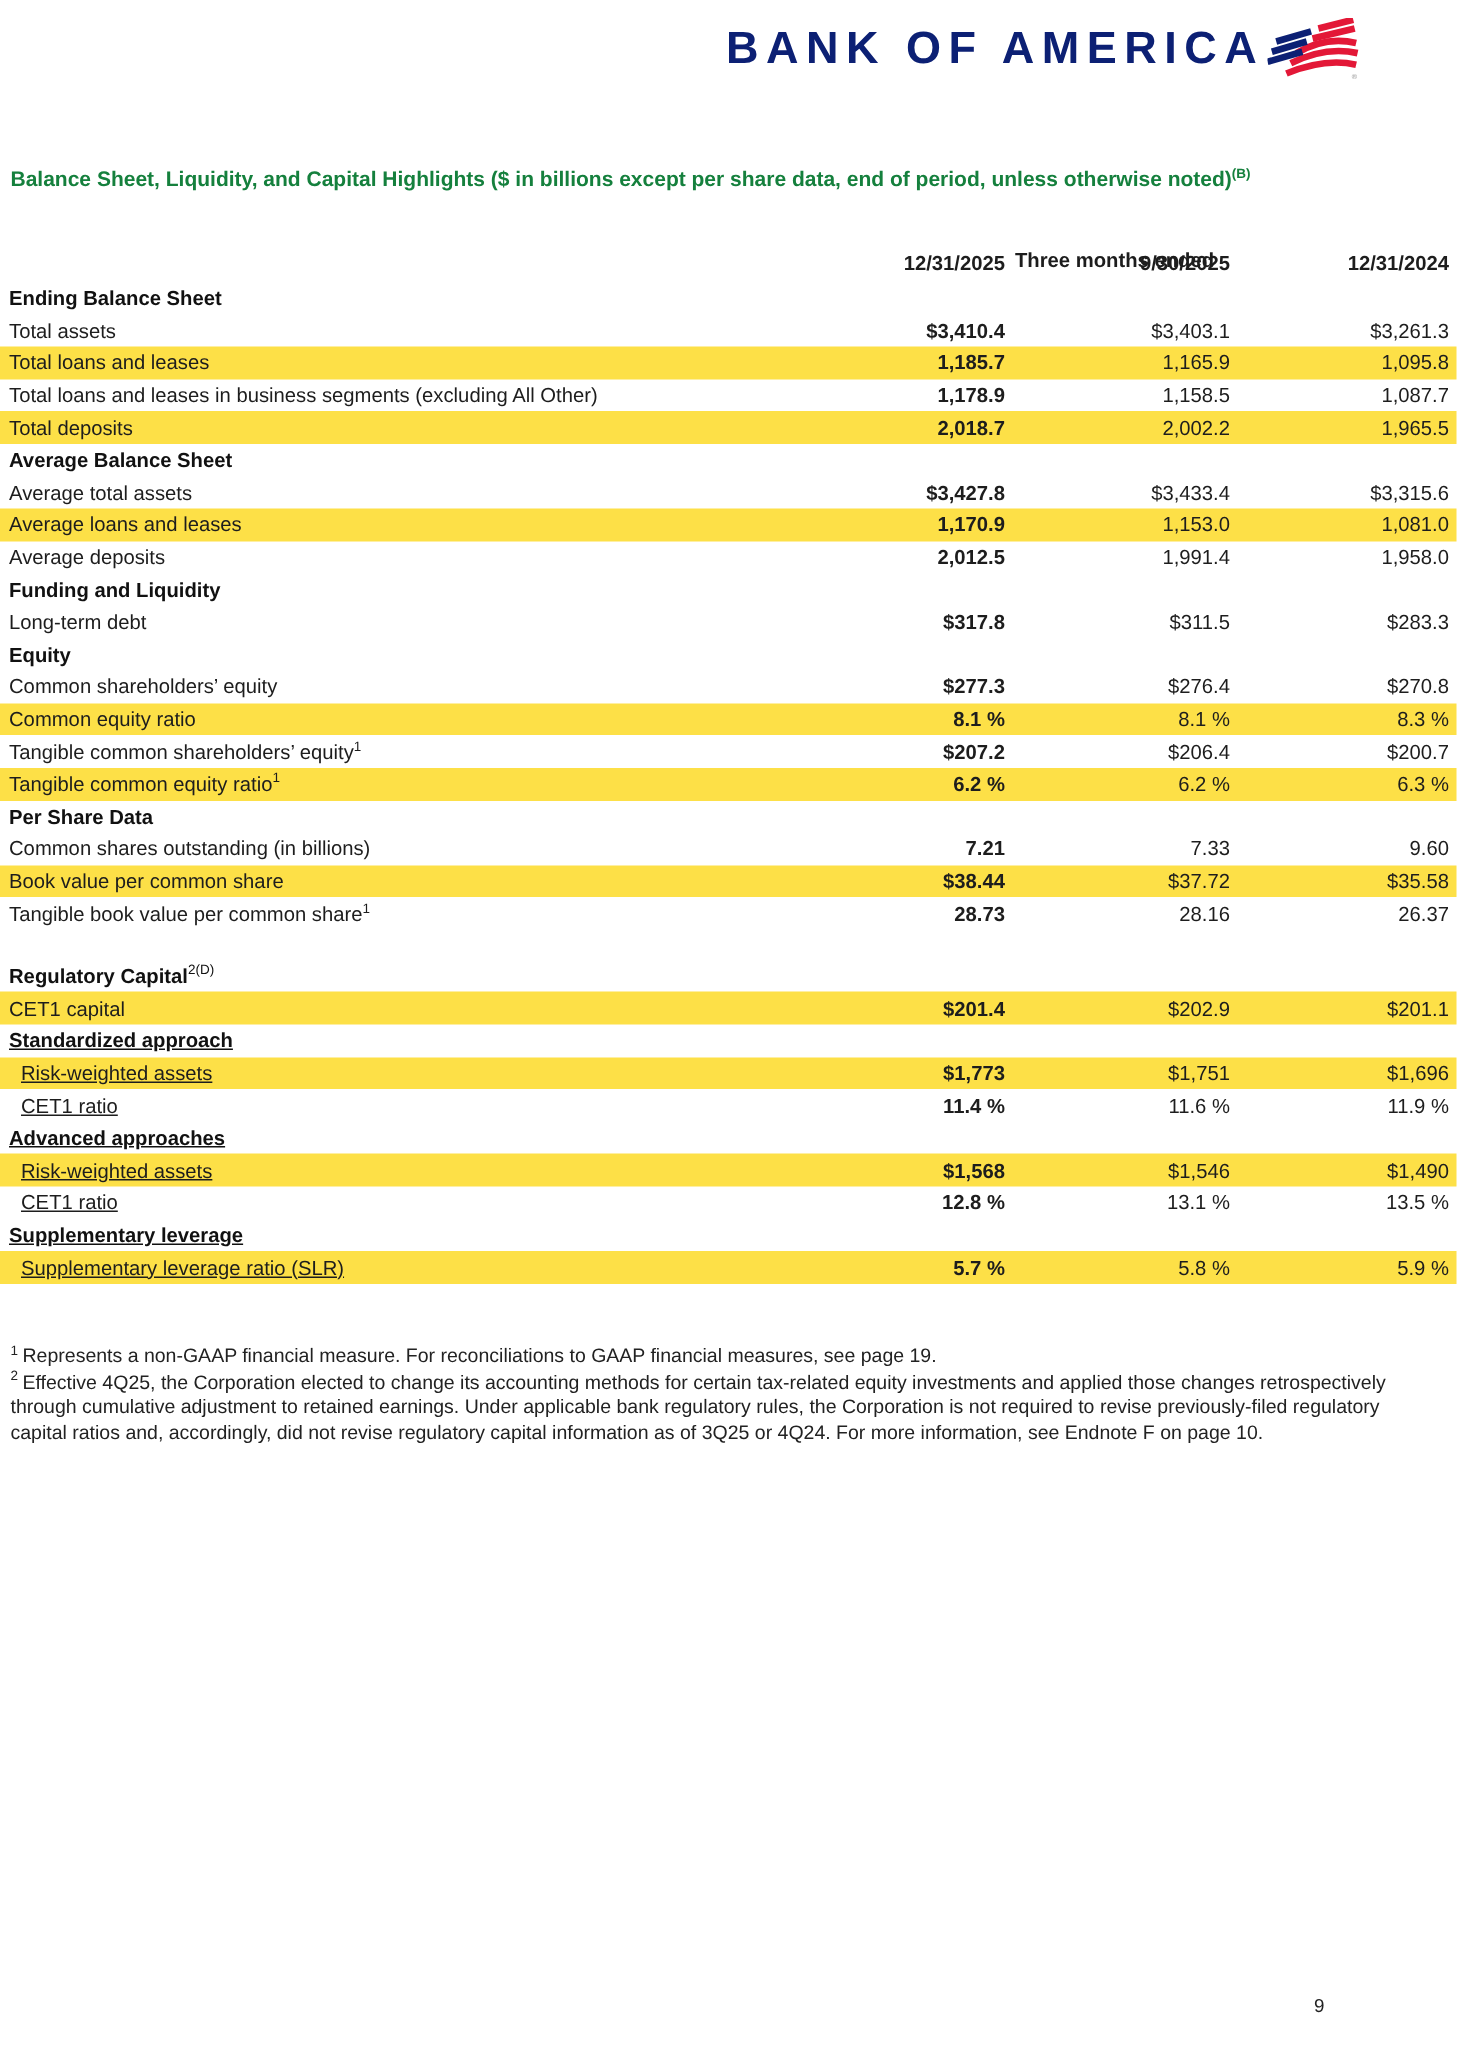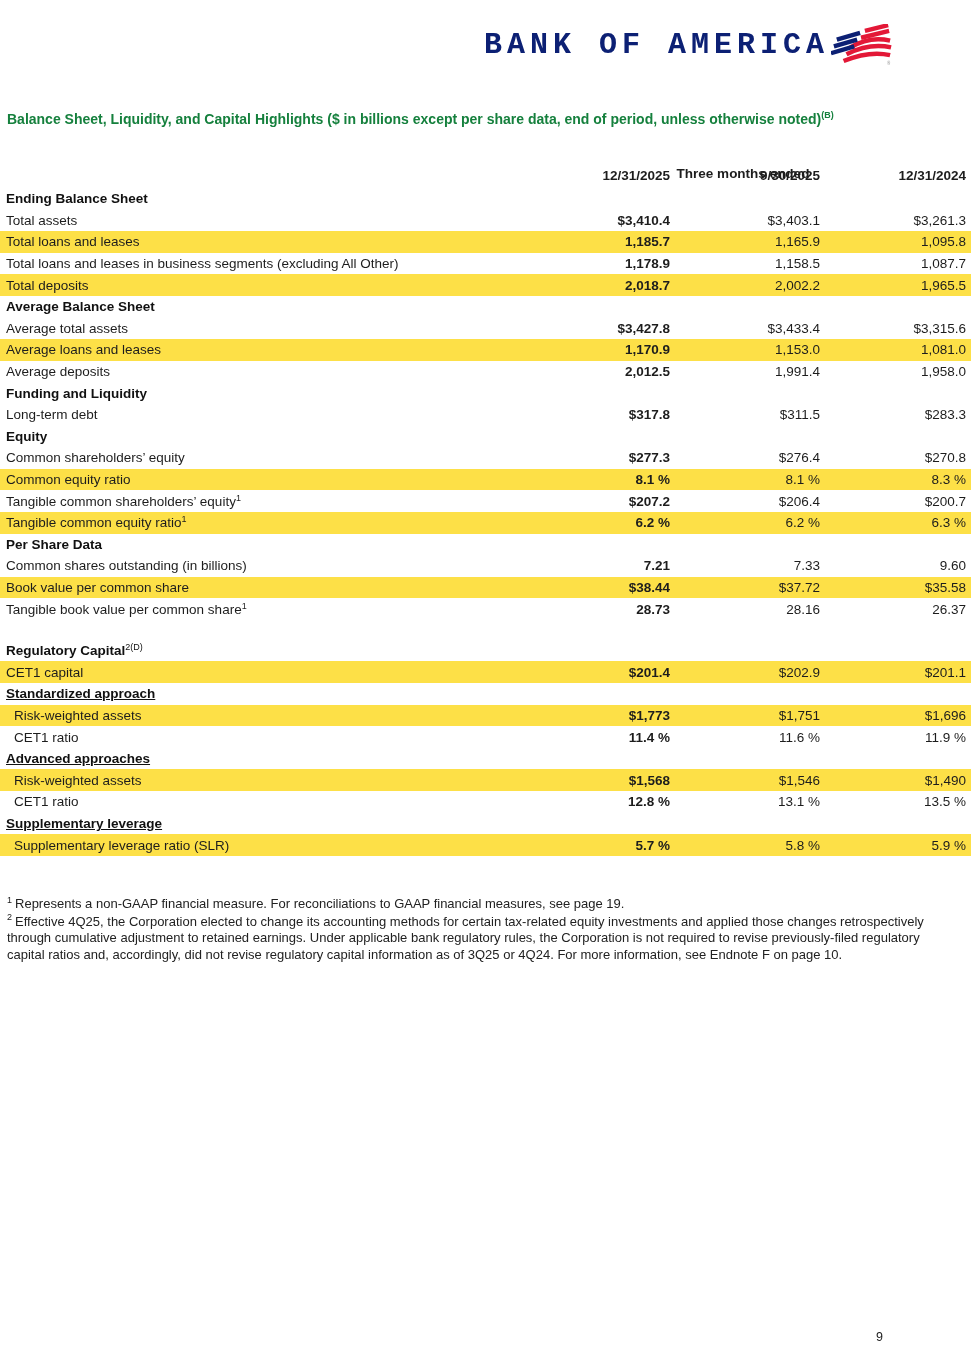--- a/index.html
+++ b/index.html
@@ -1,42 +1,42 @@
 <!DOCTYPE html>
 <html><head>
 <meta charset="utf-8">
 <style>
   html,body{margin:0;padding:0;}
   body{
     width:971px;height:1365px;position:relative;background:#ffffff;
     font-family:"Liberation Sans",sans-serif;color:#1d1d1d;overflow:hidden;
   }
   
-  .logo{position:absolute;left:484px;top:24px;display:flex;align-items:center;height:42px;font-family:Liberation Mono, monospace;}
+  .logo{position:absolute;left:484px;top:12px;display:flex;align-items:center;height:42px;}
   .logo-text{font-size:30px;font-weight:bold;letter-spacing:5px;color:#0c2074;line-height:42px;white-space:nowrap;}
   .logo-flag{margin-left:2px;width:62px;height:42px;}
   
   .title{position:absolute;left:7px;top:111px;font-size:14px;font-weight:bold;white-space:nowrap;color:#15803d;}
   .title sup{font-size:9px;}
   
   .tbl{position:absolute;left:0;top:140px;width:971px;font-size:13.5px;}
   .period-row{display:flex;height:22px;align-items:center;padding-right:5px;}
   .period-row .spacer{flex:1 1 auto;}
   .period-row .span3{width:446px;text-align:center;font-weight:bold;margin-top:44px;}
   .cols-row{display:flex;height:26px;align-items:center;padding-right:5px;font-weight:bold;}
   .row{display:flex;height:21.6px;align-items:center;padding-right:5px;}
   .row.gap{margin-top:20px;}
   .lbl{flex:1 1 auto;padding-left:6px;white-space:nowrap;}
   .val{width:150px;text-align:right;white-space:nowrap;}
   .val.c3{width:146px;}
   .row .val.c1{font-weight:bold;}
   .row.shaded{background:#fde047;}
   .row.section .lbl{font-weight:bold;color:#111;}
   .row.underline .lbl{text-decoration:underline;}
-  .row.indent .lbl{padding-left:14px;}
+  .row.indent .lbl{padding-left:14px;text-decoration:underline;}
   sup{font-size:9px;line-height:0;vertical-align:super;}
   .row.section sup{font-weight:normal;}
   
   .footnotes{position:absolute;left:7px;top:896px;width:952px;font-size:13px;line-height:16.5px;color:#222;}
   .footnotes p{margin:0 0 1px 0;}
   .fn-sup{margin-right:3px;}
   
   .pageno{position:absolute;top:1330px;right:88px;font-size:12.5px;color:#222;}
 </style>
 </head>

